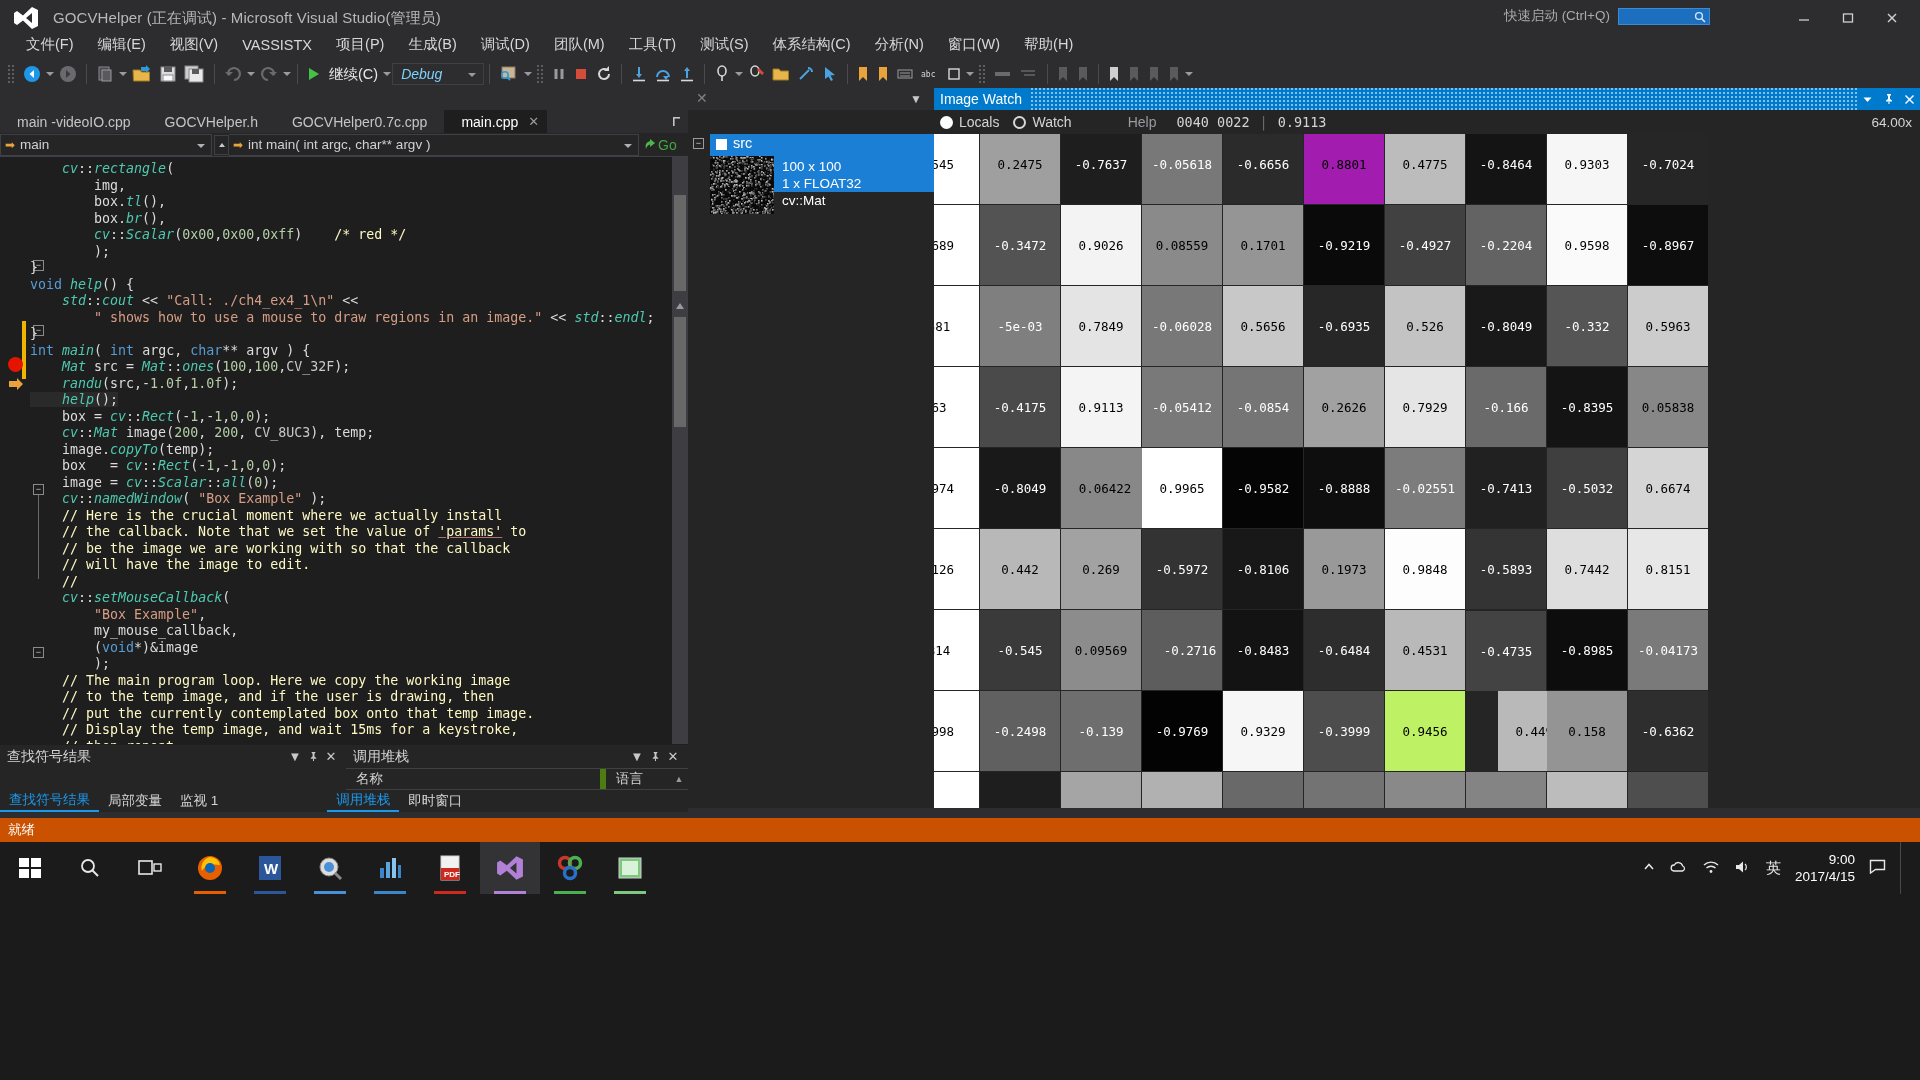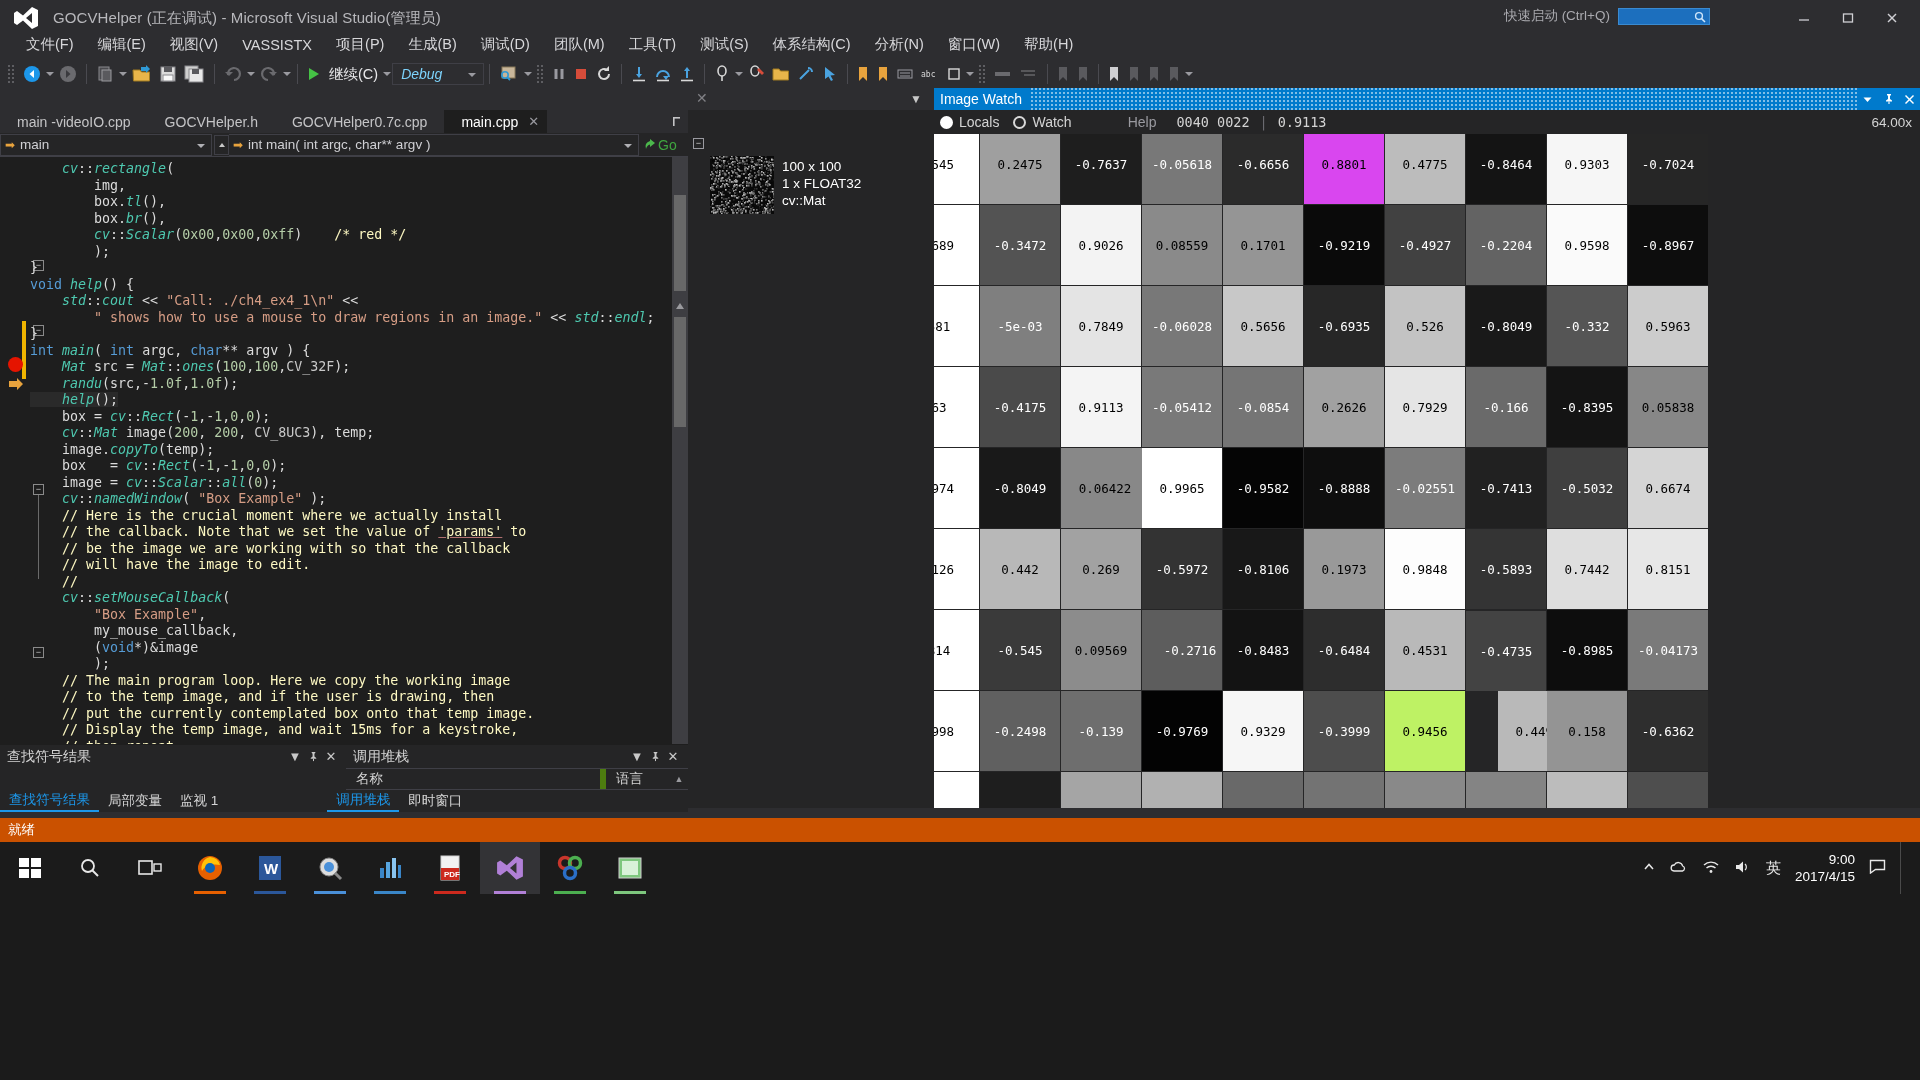--- a/index.html
+++ b/index.html
@@ -729,20 +729,24 @@
       </span>
       <span class="iw-help">Help</span>
       <span class="iw-coords">0040 0022</span>
       <span class="iw-coords" style="margin-left:10px;color:#6a6a70;">|</span>
       <span class="iw-coords" style="margin-left:10px;">0.9113</span>
       <span class="iw-zoom">64.00x</span>
     </div>
 
     <div class="iw-tree">
       <div class="tree-expander">−</div>
+      <div class="tree-item">
+        <span class="tree-sq"></span>
+        <span class="tree-label">src</span>
+      </div>
       <div class="tree-edge"></div>
       <div class="tree-thumb"><svg width="64" height="58" viewBox="0 0 64 58">
             <rect x="49" y="36" width="1.6" height="1.6" fill="rgb(124,124,124)"></rect>
             <rect x="44" y="44" width="1.6" height="1.6" fill="rgb(103,103,103)"></rect>
             <rect x="6" y="49" width="1.6" height="1.6" fill="rgb(178,178,178)"></rect>
             <rect x="38" y="50" width="1.6" height="1.6" fill="rgb(185,185,185)"></rect>
             <rect x="16" y="47" width="1.6" height="1.6" fill="rgb(112,112,112)"></rect>
             <rect x="7" y="25" width="1.6" height="1.6" fill="rgb(46,46,46)"></rect>
             <rect x="48" y="14" width="1.6" height="1.6" fill="rgb(110,110,110)"></rect>
             <rect x="48" y="48" width="1.6" height="1.6" fill="rgb(31,31,31)"></rect>
@@ -1645,21 +1649,21 @@
         <div>cv::Mat</div>
       </div>
     </div>
 
     <div class="iw-grid">
         <div class="cell" style="left: -35px; top: -10px; width: 80px; height: 80px; background: rgb(255, 255, 255); color: rgb(0, 0, 0);">1545</div>
         <div class="cell" style="left: 46px; top: -10px; width: 80px; height: 80px; background: rgb(159, 159, 159); color: rgb(0, 0, 0);">0.2475</div>
         <div class="cell" style="left: 127px; top: -10px; width: 80px; height: 80px; background: rgb(30, 30, 30); color: rgb(255, 255, 255);">-0.7637</div>
         <div class="cell" style="left: 208px; top: -10px; width: 80px; height: 80px; background: rgb(120, 120, 120); color: rgb(255, 255, 255);">-0.05618</div>
         <div class="cell" style="left: 289px; top: -10px; width: 80px; height: 80px; background: rgb(43, 43, 43); color: rgb(255, 255, 255);">-0.6656</div>
-        <div class="cell" style="left: 370px; top: -10px; width: 80px; height: 80px; background: #d946ef; color: rgb(0, 0, 0);">0.8801</div>
+        <div class="cell" style="left: 370px; top: -10px; width: 80px; height: 80px; background: #a21caf; color: rgb(0, 0, 0);">0.8801</div>
         <div class="cell" style="left: 451px; top: -10px; width: 80px; height: 80px; background: rgb(188, 188, 188); color: rgb(0, 0, 0);">0.4775</div>
         <div class="cell" style="left: 532px; top: -10px; width: 80px; height: 80px; background: rgb(20, 20, 20); color: rgb(255, 255, 255);">-0.8464</div>
         <div class="cell" style="left: 613px; top: -10px; width: 80px; height: 80px; background: rgb(246, 246, 246); color: rgb(0, 0, 0);">0.9303</div>
         <div class="cell" style="left: 694px; top: -10px; width: 80px; height: 80px; background: rgb(38, 38, 38); color: rgb(255, 255, 255);">-0.7024</div>
         <div class="cell" style="left: -35px; top: 71px; width: 80px; height: 80px; background: rgb(255, 255, 255); color: rgb(0, 0, 0);">1689</div>
         <div class="cell" style="left: 46px; top: 71px; width: 80px; height: 80px; background: rgb(83, 83, 83); color: rgb(255, 255, 255);">-0.3472</div>
         <div class="cell" style="left: 127px; top: 71px; width: 80px; height: 80px; background: rgb(243, 243, 243); color: rgb(0, 0, 0);">0.9026</div>
         <div class="cell" style="left: 208px; top: 71px; width: 80px; height: 80px; background: rgb(138, 138, 138); color: rgb(0, 0, 0);">0.08559</div>
         <div class="cell" style="left: 289px; top: 71px; width: 80px; height: 80px; background: rgb(149, 149, 149); color: rgb(0, 0, 0);">0.1701</div>
         <div class="cell" style="left: 370px; top: 71px; width: 80px; height: 80px; background: rgb(10, 10, 10); color: rgb(255, 255, 255);">-0.9219</div>

